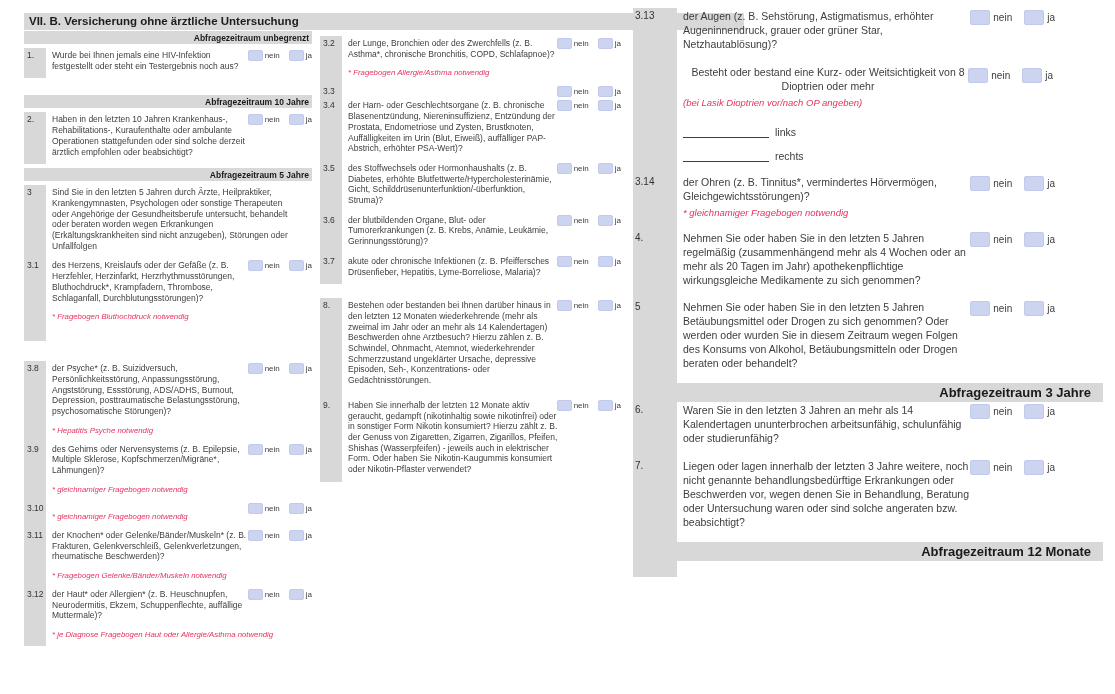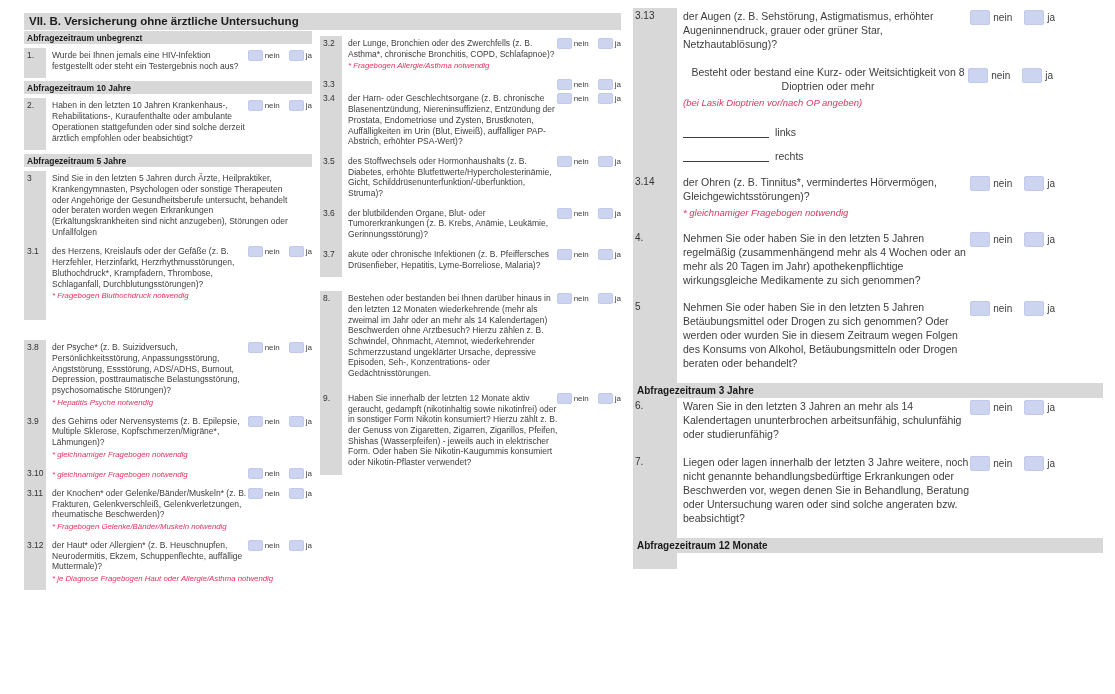--- a/index.html
+++ b/index.html
@@ -1,37 +1,37 @@
 <!DOCTYPE html>
 <html><head>
 <meta charset="utf-8">
 <style>
   html,body{margin:0;padding:0;background:#fff;}
   body{font-family:"Liberation Sans",sans-serif;color:#3d3d3d;}
   .page{position:relative;width:1115px;height:694px;background:#fff;overflow:hidden;}
 
-  .titlebar{position:absolute;left:24px;top:13px;width:597px;height:17px;background:#d8d8d8;
+  .titlebar{position:absolute;left:24px;top:13px;width:720px;height:17px;background:#d8d8d8;
     font-weight:bold;font-size:11.5px;color:#1d1d1d;padding:2px 0 0 5px;box-sizing:border-box;}
 
   .col{position:absolute;}
   #col1{left:24px;top:31px;width:288px;}
   #col2{left:320px;top:31px;width:301px;}
   #col3{left:633px;top:8px;width:470px;}
 
-  .sec{background:#d8d8d8;font-weight:bold;font-size:8.5px;color:#1a1a1a;padding:2px 3px 1px 3px;}
-  #col3 .sec{font-size:10px;padding:2px 0 2px 4px;}
+  .sec{background:#d8d8d8;font-weight:bold;font-size:8.5px;color:#1a1a1a;padding:2px 3px 1px 3px;text-align:right;}
+  #col3 .sec{font-size:13px;padding:2px 12px 2px 4px;}
 
   .block{}
   .qrow{display:flex;align-items:stretch;}
   .qnum{width:22px;min-width:22px;background:#d8d8d8;font-size:8.5px;color:#333;
     padding:2px 1px 2px 3px;box-sizing:border-box;}
   .qbody{flex:1;position:relative;padding:2px 2px 7px 6px;}
   .qtext{font-size:8.5px;line-height:1.26;padding-right:60px;}
   .qtext.wide{padding-right:14px;}
-  .note{font-size:7.8px;font-style:italic;color:#e6325f;margin-top:2px;}
+  .note{font-size:7.8px;font-style:italic;color:#e6325f;margin-top:9px;}
   .yesno{position:absolute;top:2px;right:0;display:flex;align-items:center;white-space:nowrap;}
   .cb{width:15px;height:11px;background:#cdd4f0;border:1px solid #c1c9ec;border-radius:2px;
     display:inline-block;box-sizing:border-box;}
   .cblabel{font-size:8px;color:#3d3d3d;margin:0 9px 0 2px;}
   .cblabel.last{margin-right:0;}
 
   
   #col3 .qnum{width:44px;min-width:26px;font-size:10px;padding:2px 1px 2px 2px;}
   #col3 .qbody{padding:2px 2px 12px 6px;}
   #col3 .qtext{font-size:10.5px;line-height:1.33;padding-right:128px;}
@@ -41,21 +41,21 @@
   #col3 .cblabel.last{margin-right:0;}
   #col3 .yesno{right:48px;}
 
   .subq{position:relative;margin-top:14px;text-align:center;}
   .fieldrow{display:flex;align-items:flex-end;margin:14px 0 0 0;}
   .fieldrow + .fieldrow{margin-top:8px;}
   .blank{width:86px;height:15px;border-bottom:1px solid #3d3d3d;}
   .fieldlabel{font-size:10.5px;margin-left:6px;}
 
   
-  .mt4{margin-top:4px;} .mt3{margin-top:3px;} .mt5{margin-top:5px;}
+  .mt4{margin-top:4px;} .mt3{margin-top:17px;} .mt5{margin-top:5px;}
   .mt14{margin-top:14px;} .mt20{margin-top:20px;}
   .pb20 .qbody{padding-bottom:20px;}
   .pb26 .qbody{padding-bottom:26px;}
   .pb30 .qbody{padding-bottom:30px;}
   .pb12 .qbody{padding-bottom:12px;}
   .stubrow{height:16px;}
 </style>
 </head>
 <body>
 

